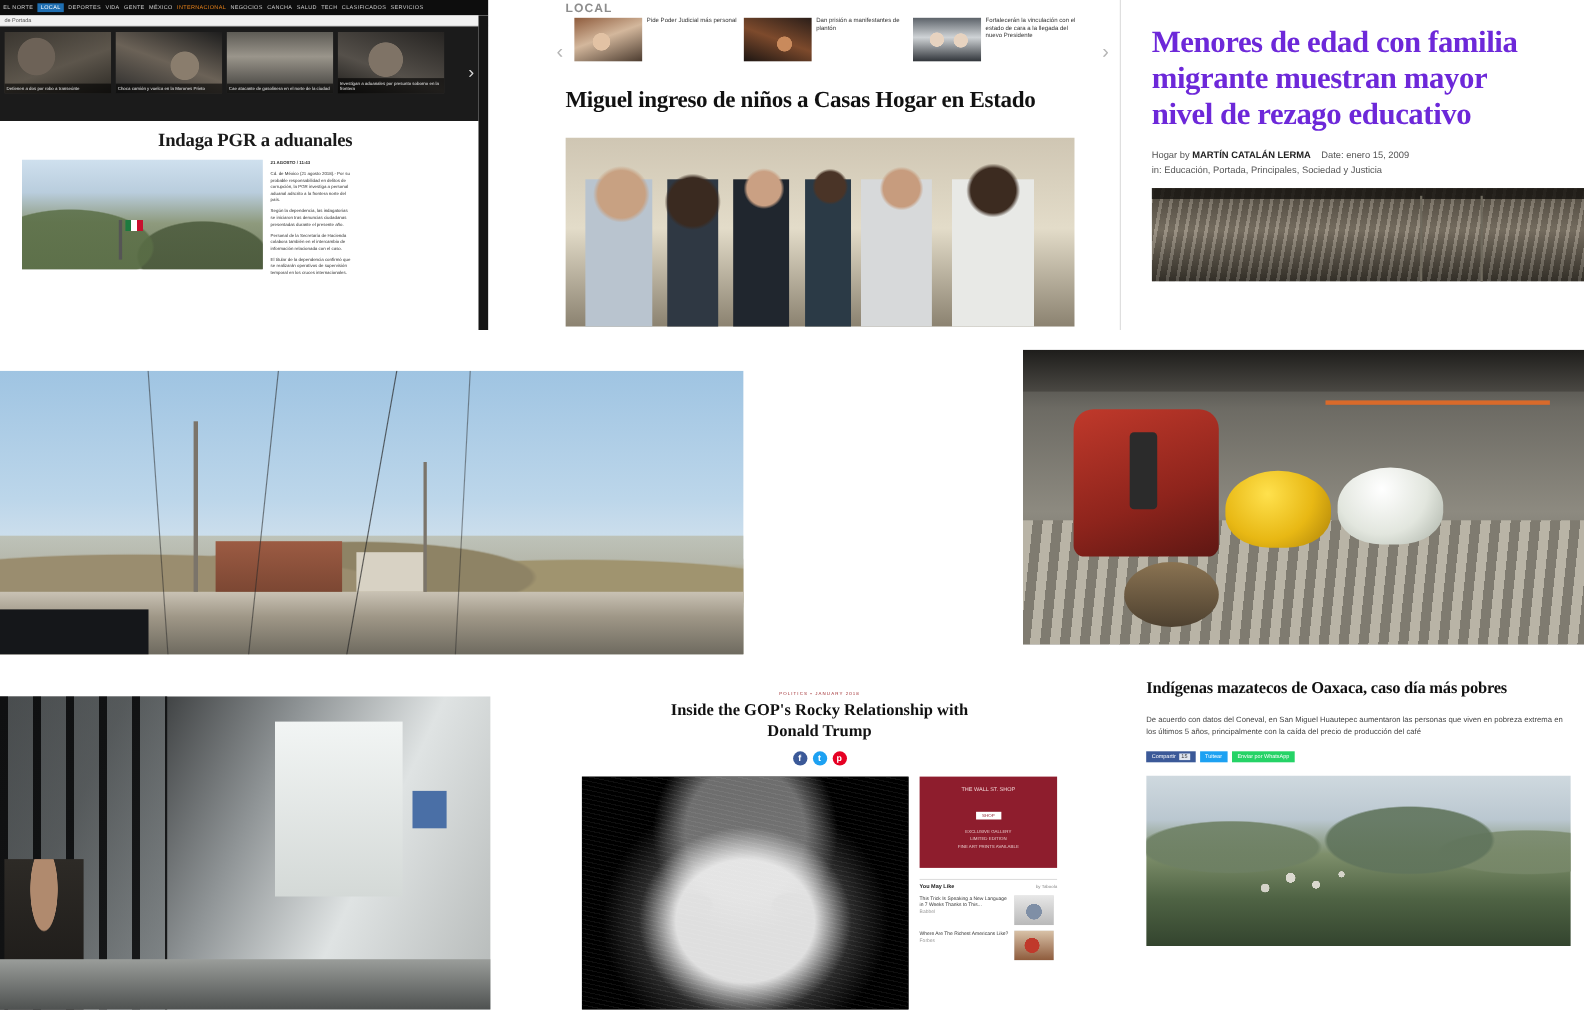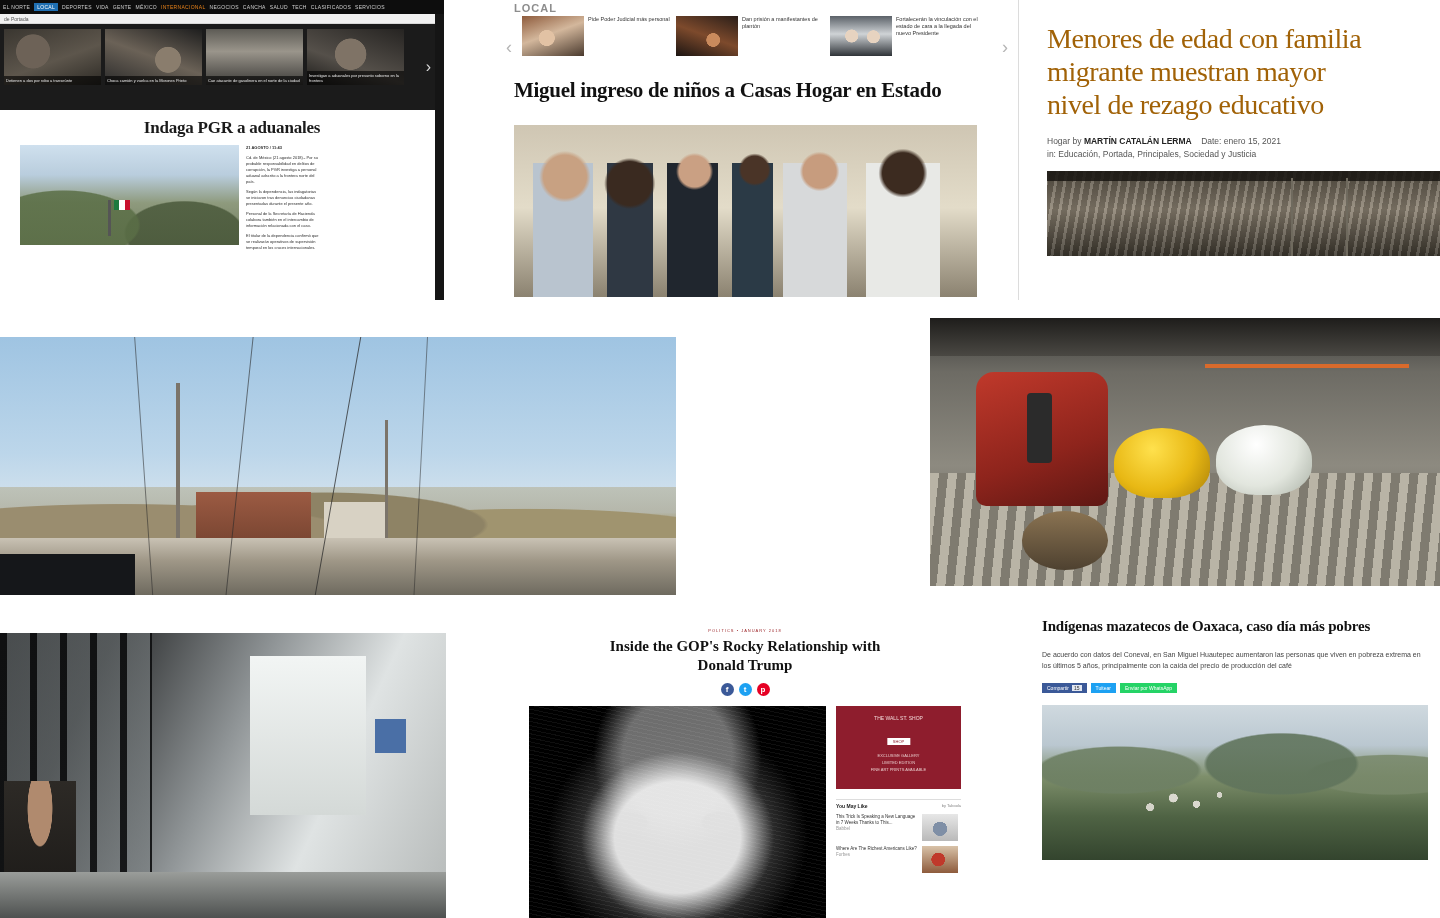--- a/index.html
+++ b/index.html
@@ -70,22 +70,22 @@
   .ch-title {
     font-family:"Liberation Serif", serif; font-size:21px; color:#111; font-weight:700;
     padding:2px 0 8px 14px; letter-spacing:-.3px;
   }
   .ch-photo { width:463px; height:172px; margin-left:14px; position:relative; overflow:hidden; }
 
   
   #tile-menores { left: 1018px; top: 0; width: 422px; height: 300px; border-left:1px solid #dcdcdc;}
   .me-pad { padding: 22px 0 0 28px; }
   .me-h {
-    font-family:"Liberation Serif", serif; font-weight:400; font-size:28px; line-height:33px;
-    color:#a16207; margin:0; letter-spacing:-.4px; white-space:nowrap;
+    font-family:"Liberation Serif", serif; font-weight:700; font-size:28px; line-height:33px;
+    color:#6d28d9; margin:0; letter-spacing:-.4px; white-space:nowrap;
   }
   .me-meta { font-size:8.5px; color:#555; margin-top:14px; line-height:13px; }
   .me-meta b { color:#222; }
   .me-photo { margin-top:10px; width:394px; height:85px; position:relative; overflow:hidden;}
 
   
   #tile-street { left: 0; top: 337px; width: 676px; height: 258px; }
 
   
   #tile-helmets { left: 930px; top: 318px; width: 510px; height: 268px; }
@@ -263,21 +263,21 @@
 <div class="tile" id="tile-menores">
   <div class="me-pad">
     <h1 class="me-h">Menores de edad con familia</h1>
     <h1 class="me-h">migrante muestran mayor</h1>
     <h1 class="me-h">nivel de rezago educativo</h1>
     <div class="me-meta">
       <span>Hogar by</span>
       <b>MARTÍN CATALÁN LERMA</b>
       &nbsp;&nbsp;
       <span>Date:</span>
-      <span>enero 15, 2021</span>
+      <span>enero 15, 2009</span>
       <br>
       <span>in:</span>
       <span>Educación, Portada, Principales, Sociedad y Justicia</span>
     </div>
   </div>
   <div class="me-photo" style="margin-left:28px;">
     <div class="ph" style="background:linear-gradient(180deg,#5a5347 0%,#8d8373 45%,#3d382f 100%);"></div>
     <div class="ph" style="background:repeating-linear-gradient(100deg, rgba(255,255,255,.12) 0 3px, rgba(0,0,0,.18) 3px 9px);"></div>
     <div class="ph" style="background:linear-gradient(180deg, rgba(25,22,18,.85) 0 12%, transparent 12% 100%);"></div>
     <div style="position:absolute;left:62%;top:8%;width:2px;bottom:0;background:#6f6a5e;"></div>

